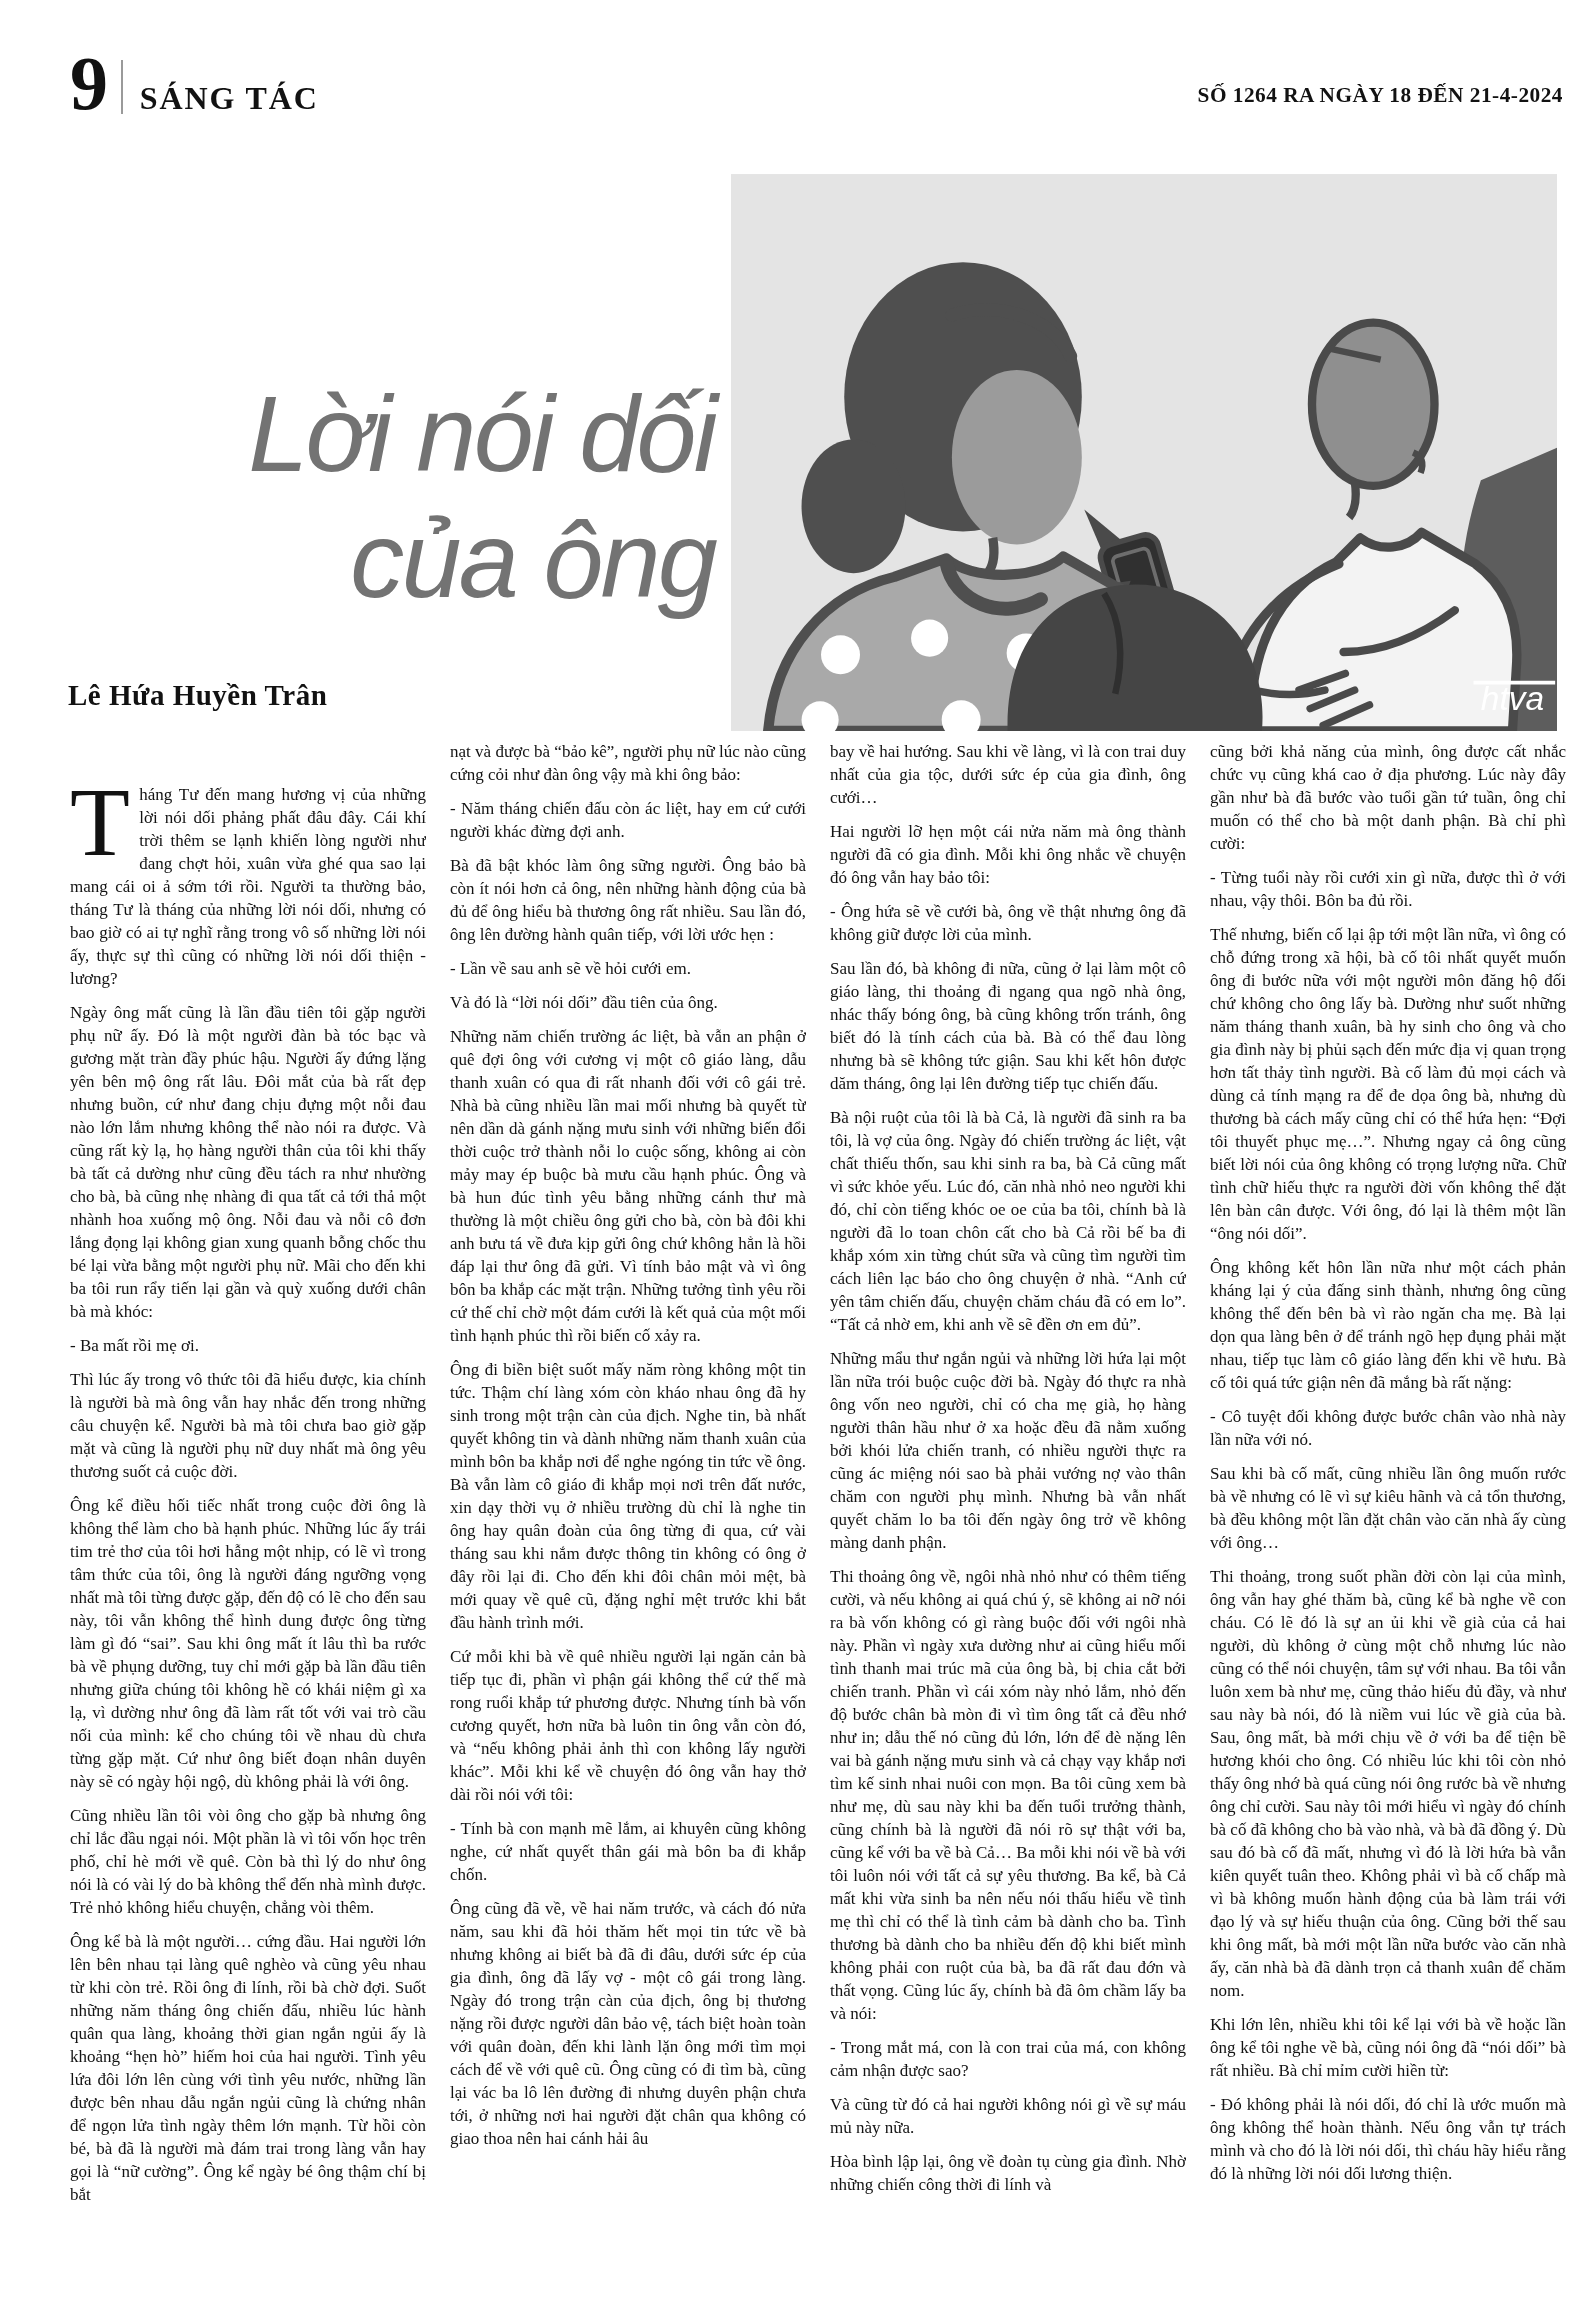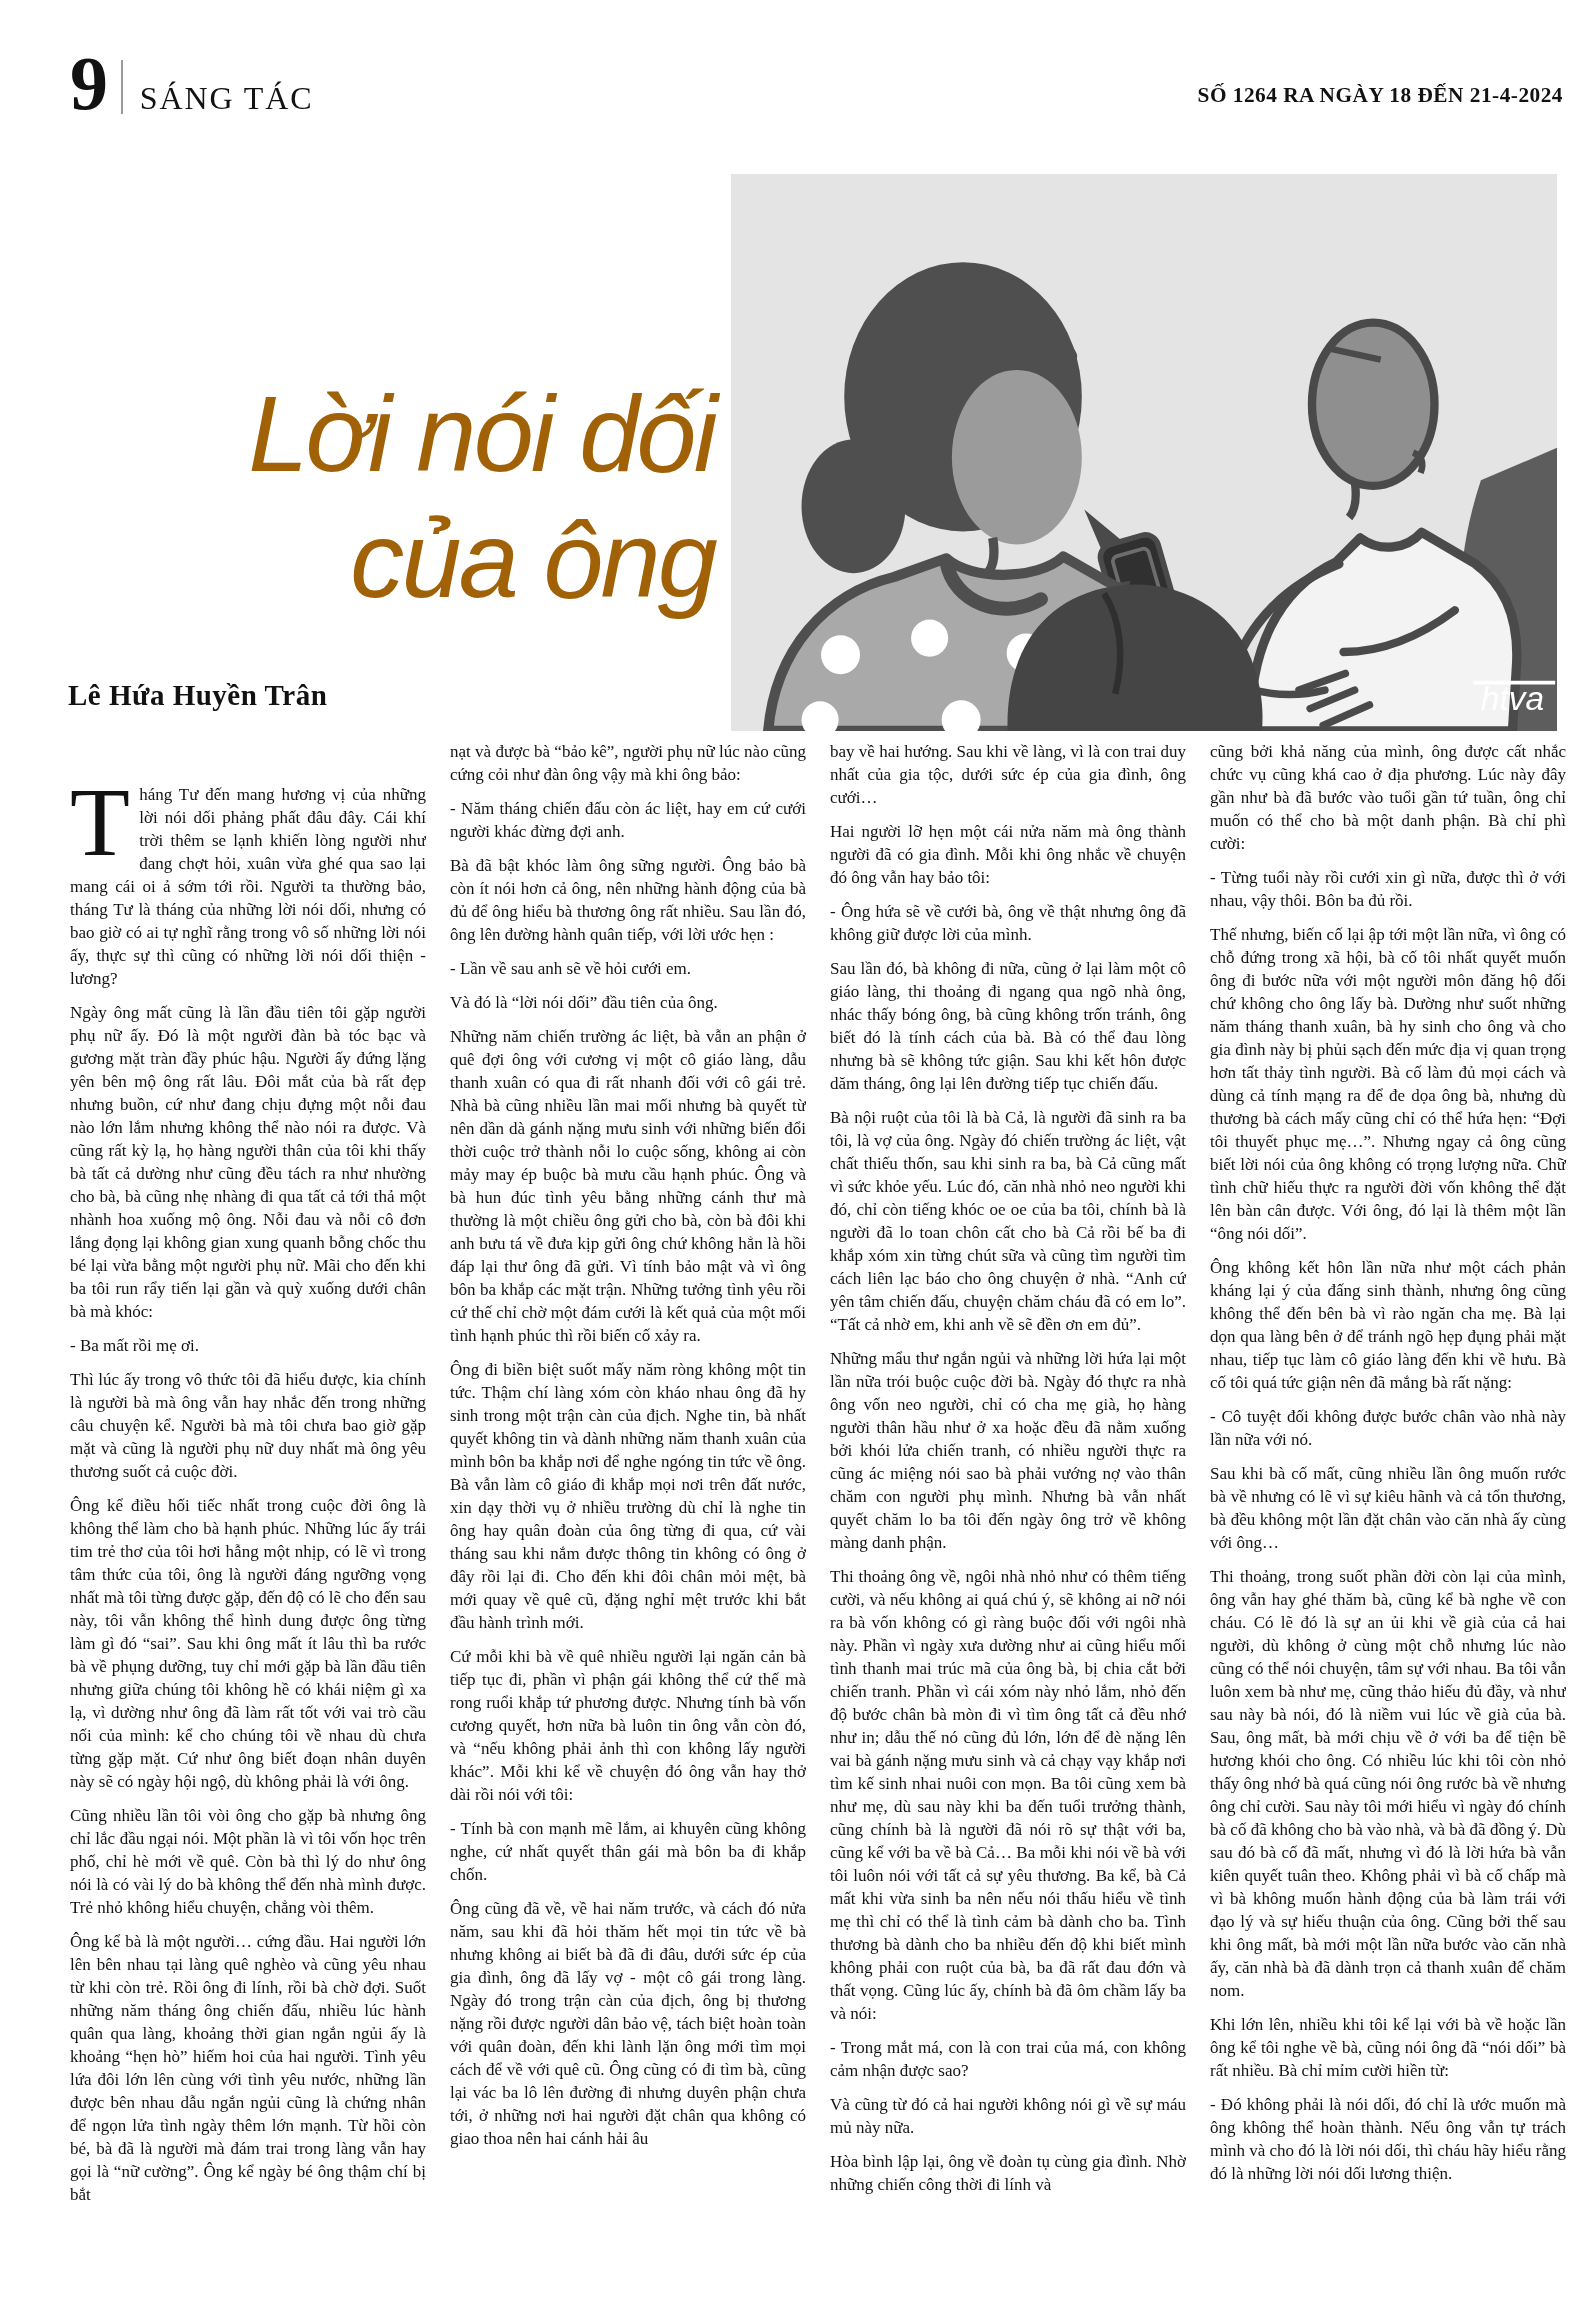--- a/index.html
+++ b/index.html
@@ -8,33 +8,33 @@
     width:1589px;height:2301px;
     background:#ffffff;
     font-family:"Liberation Serif","DejaVu Serif",serif;
     color:#121212;
     overflow:hidden;
   }
   
   #header{position:absolute;left:70px;top:51px;display:flex;align-items:flex-end;}
   #page-number{font-size:76px;line-height:65px;font-weight:700;letter-spacing:-1.9px;}
   #header-divider{width:1.9px;height:54px;background:#9a9a9a;margin:0 16.7px 1.9px 15px;}
-  #section-title{font-size:32px;line-height:35px;letter-spacing:1.9px;font-weight:400;}
+  #section-title{font-size:32px;line-height:35px;letter-spacing:1.9px;font-weight:700;}
   #issue-info{
     position:absolute;right:26px;top:83px;
     font-size:21.3px;font-weight:700;letter-spacing:0.5px;
   }
   
   #title-block{
     position:absolute;left:68px;top:371px;width:647px;
     text-align:right;
     font-family:"Liberation Sans","DejaVu Sans",sans-serif;
     font-style:italic;font-weight:400;
     font-size:108px;line-height:126px;letter-spacing:-2.8px;
-    color:#a16207;
+    color:#737373;
   }
   #author{
     position:absolute;left:68px;top:679px;width:647px;
     font-size:29px;font-weight:700;letter-spacing:0.5px;
   }
   
   #illustration{position:absolute;left:731px;top:174px;width:826px;height:693px;}
   #illustration svg{display:block;}
   
   #body-columns{

